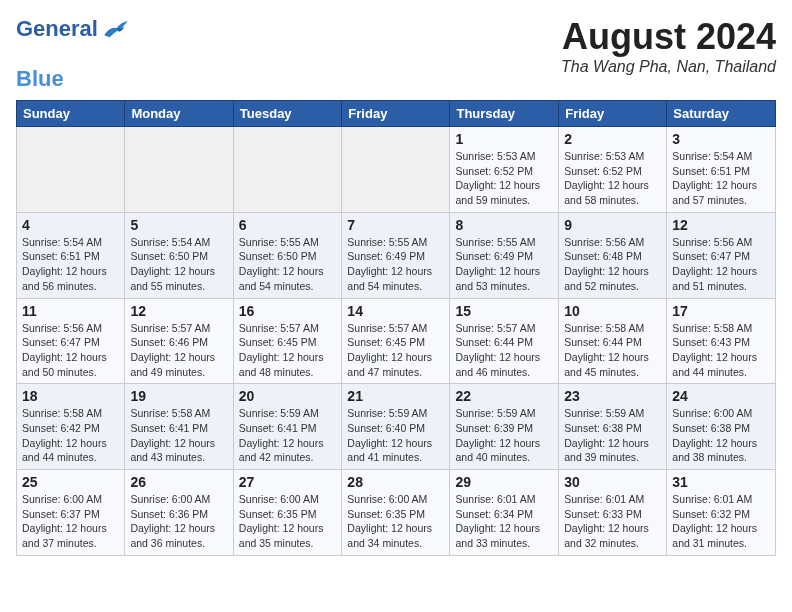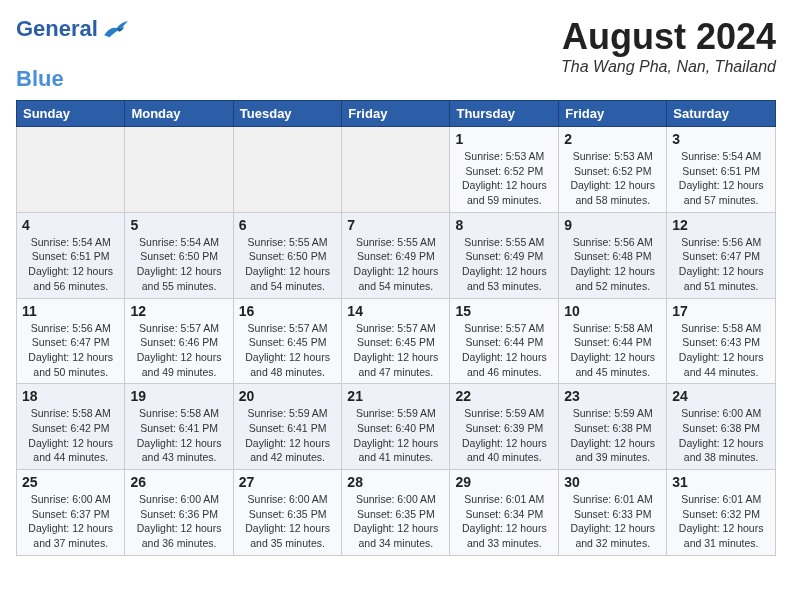--- a/index.html
+++ b/index.html
@@ -86,21 +86,20 @@
       font-size: 14px;
       font-weight: bold;
       color: #222;
       display: block;
       margin-bottom: 2px;
     }
     .day-info {
       font-size: 10.5px;
       color: #333;
       line-height: 1.4;
-      text-align: center;
     }
     .empty-cell {
       background: #f0f0f0 !important;
     }
   </style>
 </head>
 <body>
 
 <div class="header">
   <div class="logo">

